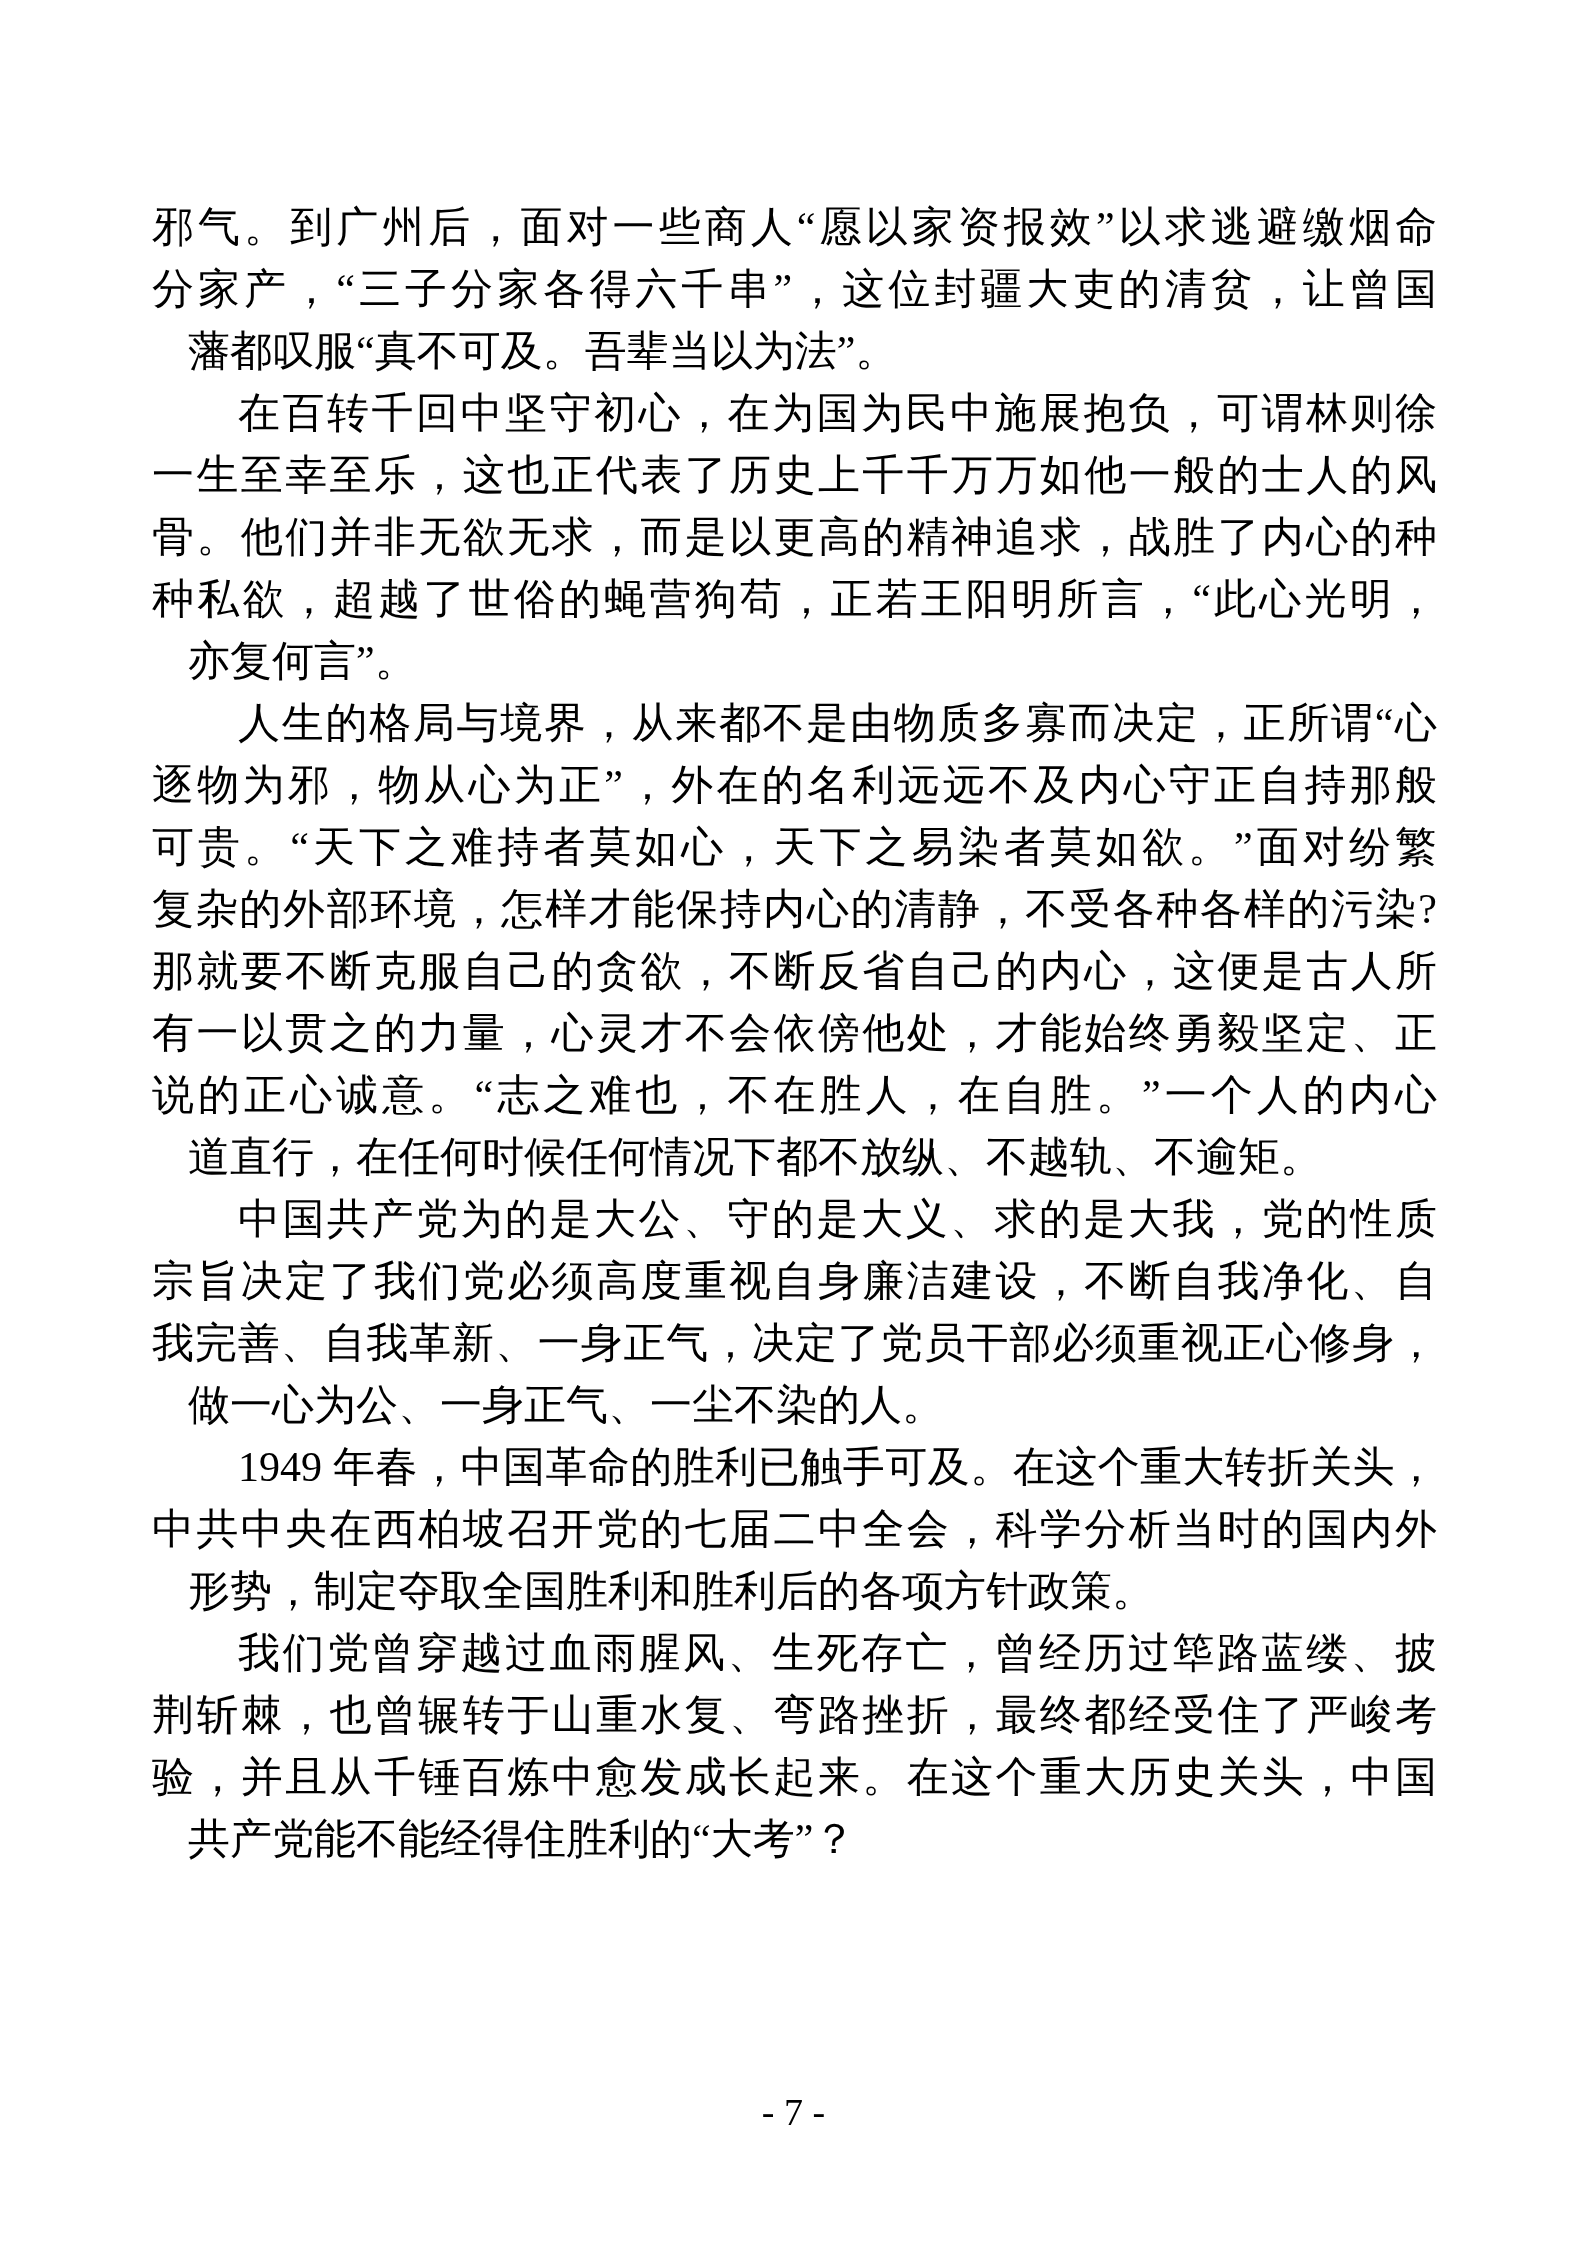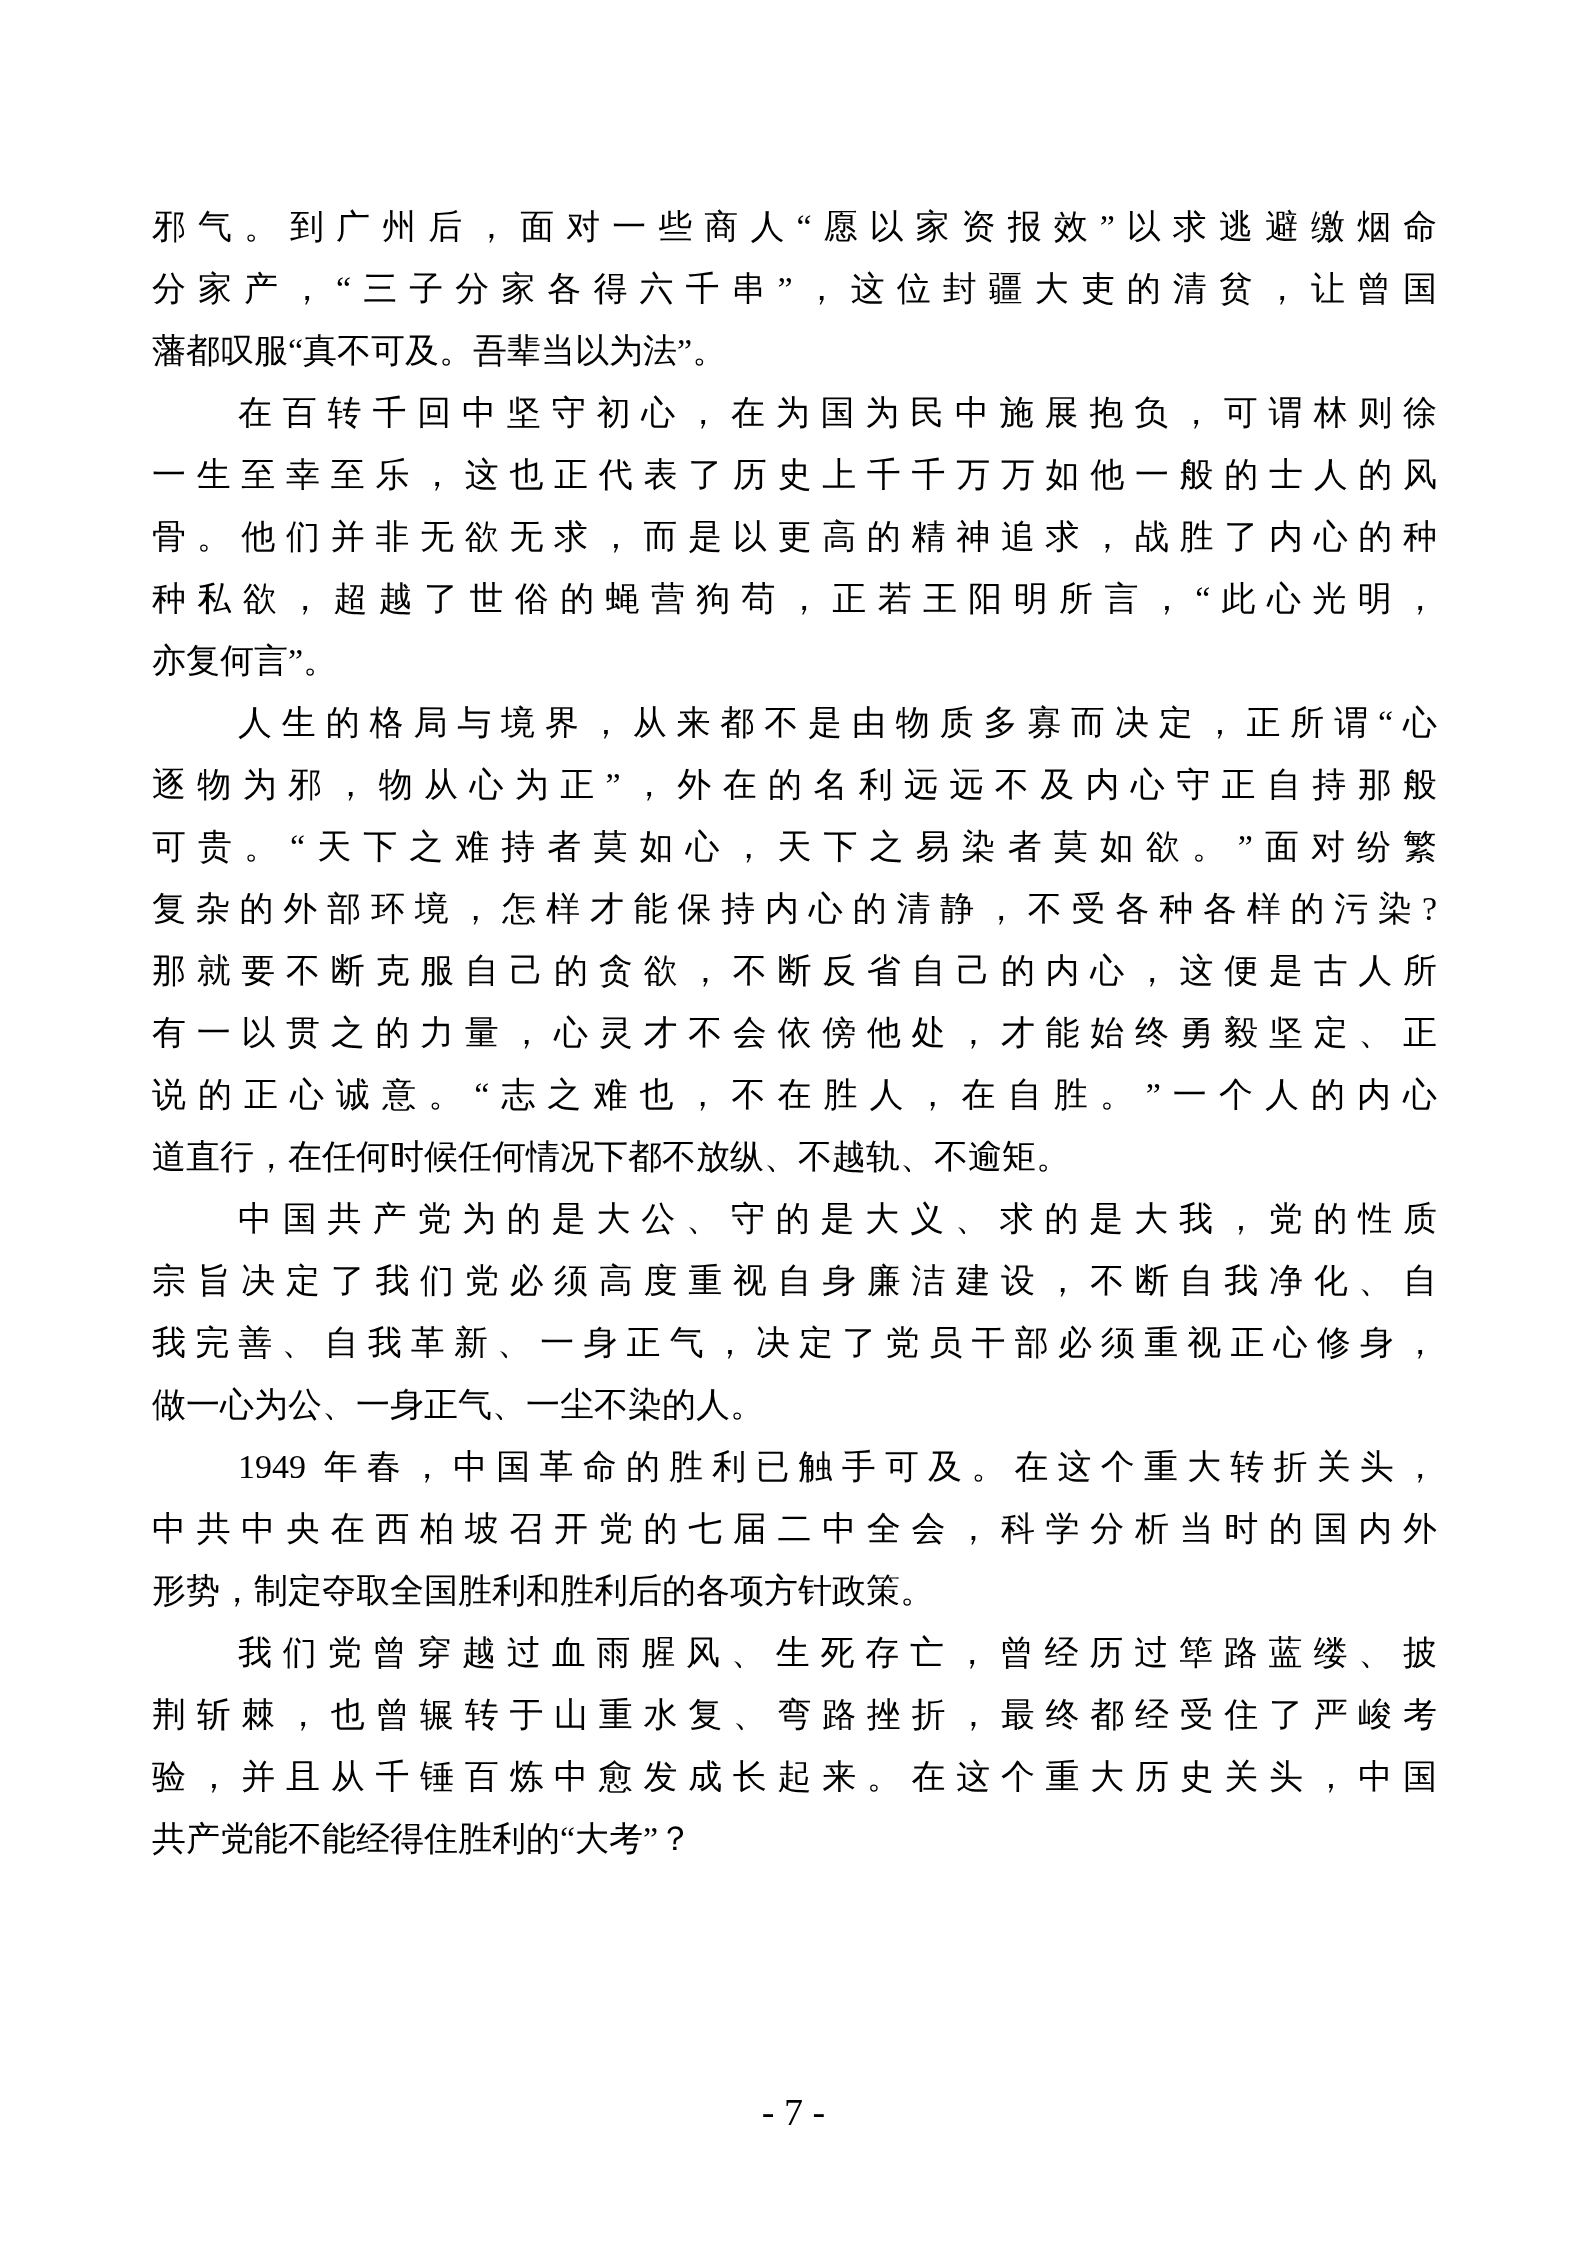--- a/index.html
+++ b/index.html
@@ -20,31 +20,32 @@
     position: absolute;
     left: 152px;
     top: 196px;
     width: 1285px;
   }
   .paragraph {
     margin: 0;
     padding: 0;
   }
   .line {
-    font-size: 34px;
+    font-size: 42px;
     line-height: 62px;
     height: 62px;
     white-space: nowrap;
     text-align: justify;
     text-align-last: justify;
     text-justify: inter-ideograph;
     color: #000000;
   }
   .line.last {
     text-align-last: left;
+    margin-left: 36px;
   }
   .line.indent {
     text-indent: 86px;
   }
   .footer {
     position: absolute;
     left: 0;
     top: 2088px;
     width: 1587px;
     text-align: center;

